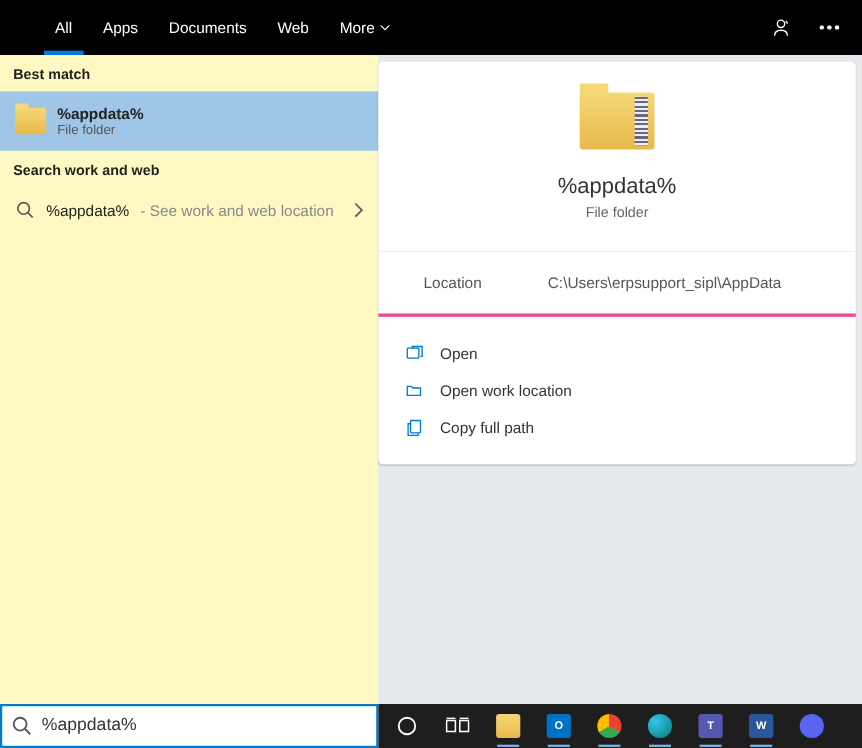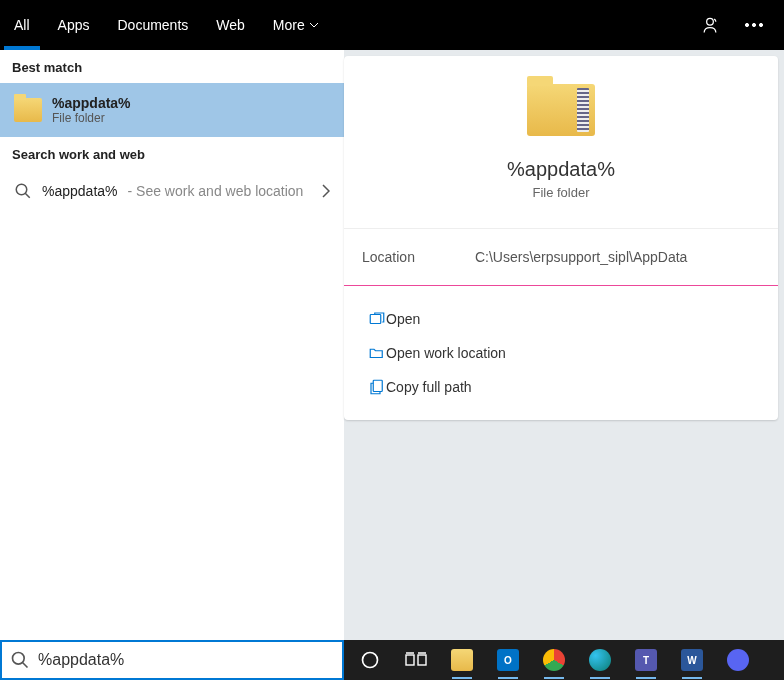--- a/index.html
+++ b/index.html
@@ -1,31 +1,31 @@
 <!DOCTYPE html>
 <html><head>
 <meta charset="utf-8">
 <style>
   * { margin: 0; padding: 0; box-sizing: border-box; font-family: "Segoe UI", Arial, sans-serif; }
   body { width: 784px; height: 680px; background: #e6eaed; overflow: hidden; }
   .wrap { display: flex; flex-direction: column; height: 100%; }
 
   
   .topbar { height: 50px; background: #000; display: flex; align-items: stretch; padding: 0 8px 0 0; }
-  .tabs { display: flex; }
+  .tabs { display: flex; padding-left: 36px; }
   .tab { color: #fff; font-size: 14px; padding: 0 14px; display: flex; align-items: center; cursor: pointer; position: relative; }
   .tab.active::after { content: ""; position: absolute; left: 4px; right: 4px; bottom: 0; height: 4px; background: #0078d4; }
   .tab.more svg { margin-left: 4px; }
   .topbar-spacer { flex: 1; }
   .topbar-icon { width: 44px; display: flex; align-items: center; justify-content: center; cursor: pointer; }
   .topbar-icon svg { stroke: #fff; }
 
   
   .main { flex: 1; display: flex; min-height: 0; }
-  .left { width: 344px; background: #ffffff; display: flex; flex-direction: column; }
+  .left { width: 344px; background: #fef9c3; display: flex; flex-direction: column; }
   .right { flex: 1; background: #e6eaed; display: flex; flex-direction: column; padding: 6px 6px 6px 0; }
 
   
   .section-hdr { font-size: 13px; font-weight: 600; padding: 10px 12px 8px; color: #222; }
   .result-row { display: flex; align-items: center; gap: 10px; padding: 12px 14px; cursor: pointer; }
   .result-row.selected { background: #9fc6e7; }
   .folder-ico-sm { width: 28px; height: 24px; background: linear-gradient(#f5d776,#e8b94a); border-radius: 2px; position: relative; flex: 0 0 auto; }
   .folder-ico-sm::before { content:""; position:absolute; left:0; top:-4px; width:12px; height:6px; background:#f5d776; border-radius:1px 1px 0 0;}
   .res-title { font-size: 14px; font-weight: 600; color: #222; }
   .res-sub { font-size: 12px; color: #555; }
@@ -35,25 +35,25 @@
   .search-row .chev { margin-left:auto; }
 
   
   .card { background:#fff; border-radius:4px; box-shadow:0 1px 2px rgba(0,0,0,.15); display:flex; flex-direction:column; }
   .card-head { display:flex; flex-direction:column; align-items:center; padding:28px 10px 28px; }
   .big-folder { width:68px; height:52px; background:linear-gradient(#f5d776,#e8b94a); border-radius:3px; position:relative; margin-bottom:22px;}
   .big-folder::before{content:"";position:absolute;left:0;top:-8px;width:26px;height:10px;background:#f5d776;border-radius:2px 2px 0 0;}
   .big-folder::after{content:"";position:absolute;right:6px;top:4px;bottom:4px;width:12px;background:repeating-linear-gradient(#668 0 2px,#eee 2px 4px);border-radius:1px;}
   .big-title { font-size:20px; color:#333; }
   .big-sub { font-size:13px; color:#666; margin-top:4px; }
-  .info-row { display:flex; padding:20px 18px; font-size:14px; border-top:1px solid #eee; border-bottom:1px solid #ec4899; gap:60px;}
+  .info-row { display:flex; padding:20px 41px; font-size:14px; border-top:1px solid #eee; border-bottom:3px solid #ec4899; gap:60px;}
   .info-row .k { color:#555; }
   .info-row .v { color:#555; cursor:pointer; word-break:break-all; }
   .actions { padding:16px 20px; }
-  .action { display:flex; align-items:center; padding:8px 4px; font-size:14px; color:#333; cursor:pointer; }
+  .action { display:flex; align-items:center; gap:14px; padding:8px 4px; font-size:14px; color:#333; cursor:pointer; }
   .action svg { flex:0 0 auto; }
 
   
   .bottom { height: 40px; display:flex; }
   .searchbox { width:344px; background:#fff; border:2px solid #0078d4; display:flex; align-items:center; padding:0 8px; gap:8px;}
   .searchbox input { border:none; outline:none; flex:1; font-size:16px; color:#333; background:transparent;}
   .taskbar { flex:1; background:#1e1e1e; display:flex; align-items:center; padding:0 6px; gap:6px; }
   .tb-item { width:40px; height:32px; display:flex; align-items:center; justify-content:center; cursor:pointer; position:relative; border-radius:2px;}
   .tb-item.running::after{content:"";position:absolute;bottom:-3px;left:10px;right:10px;height:2px;background:#76b9ed;}
   .app-ico{width:22px;height:22px;border-radius:3px;display:flex;align-items:center;justify-content:center;font-size:10px;font-weight:bold;color:#fff;}

